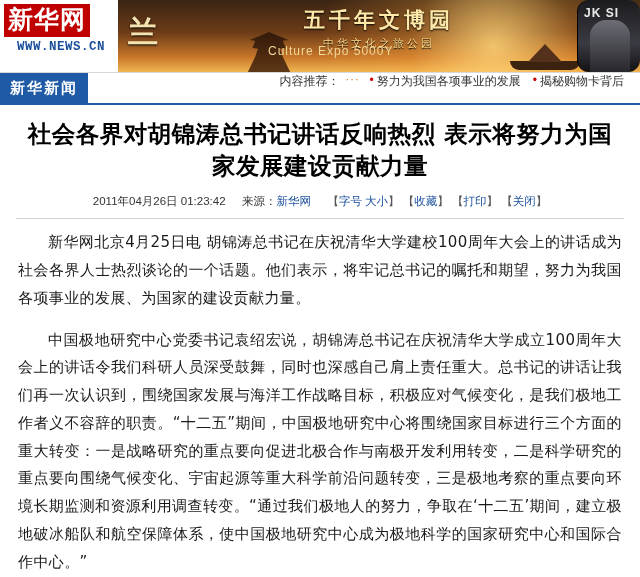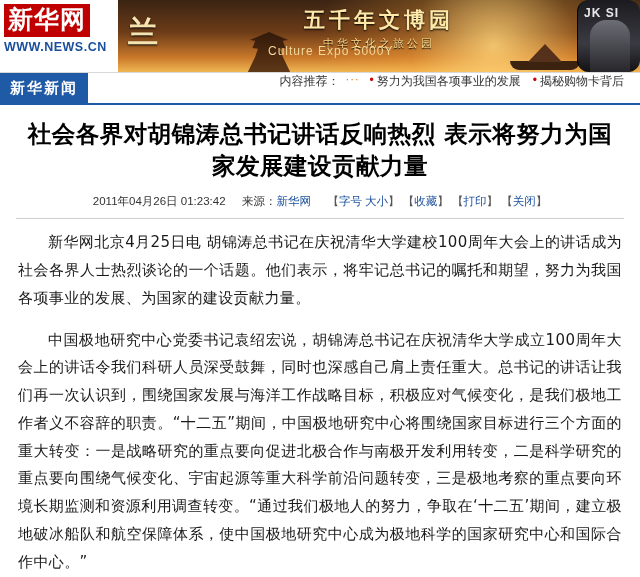--- a/index.html
+++ b/index.html
@@ -43,21 +43,22 @@
     display: inline-block;
     line-height: 1.05;
     font-family: "DejaVu Sans", sans-serif;
   }
   .logo-url {
     color: #1a4f9c;
     font-size: 12.5px;
     font-weight: bold;
     letter-spacing: 0.5px;
     margin-top: 3px;
-    font-family: Liberation Sans, sans-serif;
+    font-family: Liberation Mono, monospace;
+    text-align: center;
   }
   .ad-banner {
     flex: 1 1 auto;
     position: relative;
     overflow: hidden;
     background: linear-gradient(to bottom, #2b1c10 0%, #59301a 30%, #a85c22 65%, #e8a23c 100%);
   }
   .ad-sky {
     position: absolute;
     left: 0; top: 0; right: 0; height: 100%;

